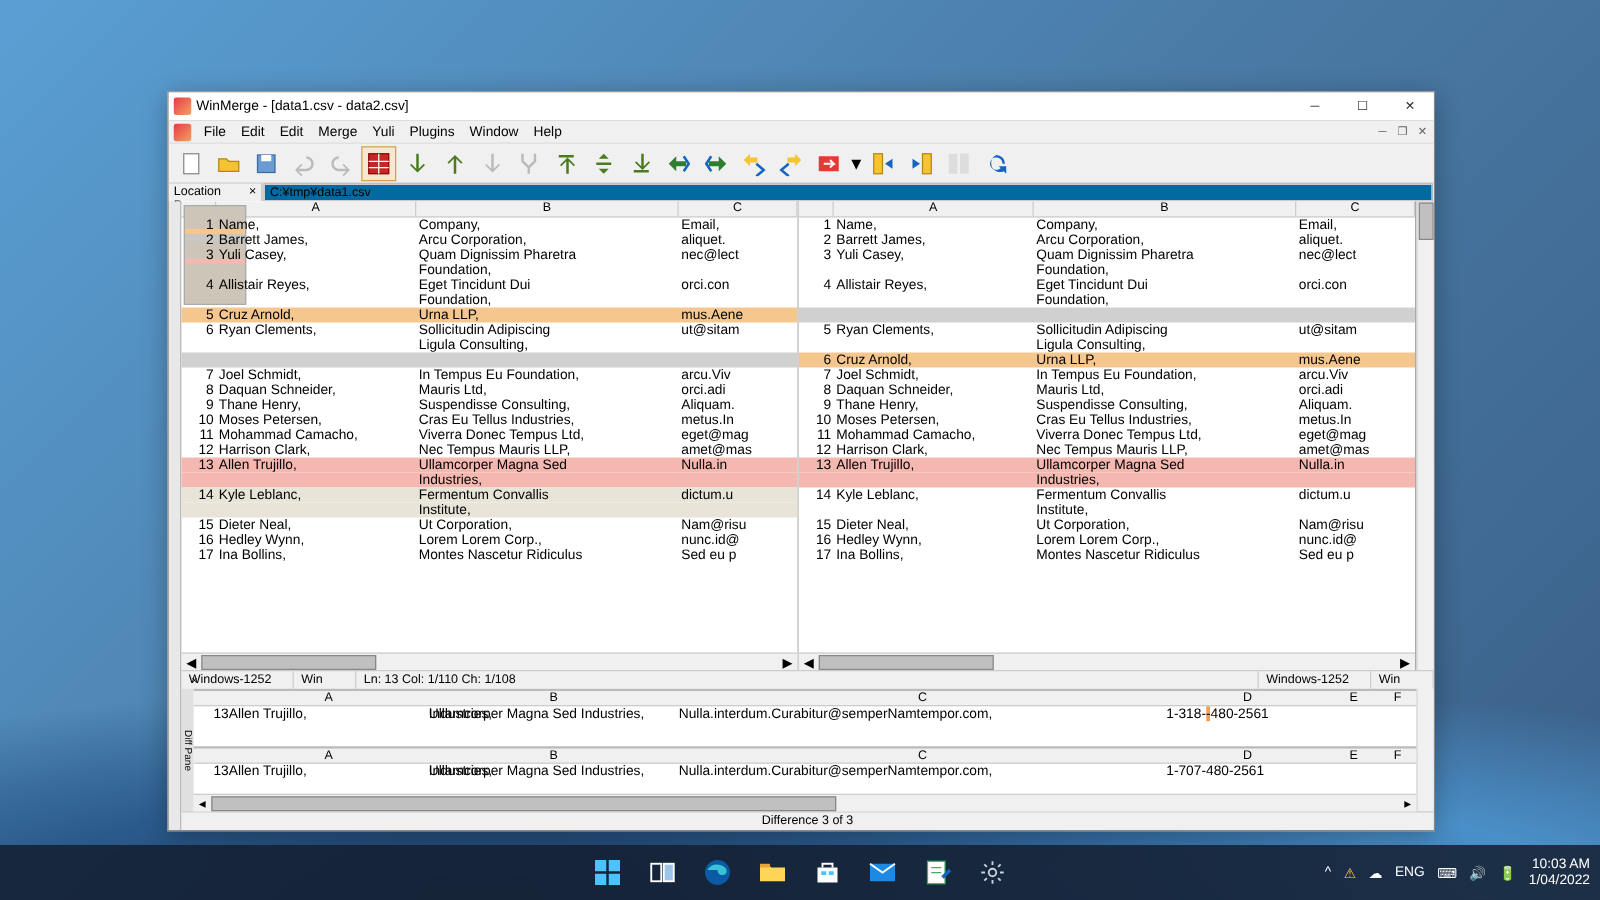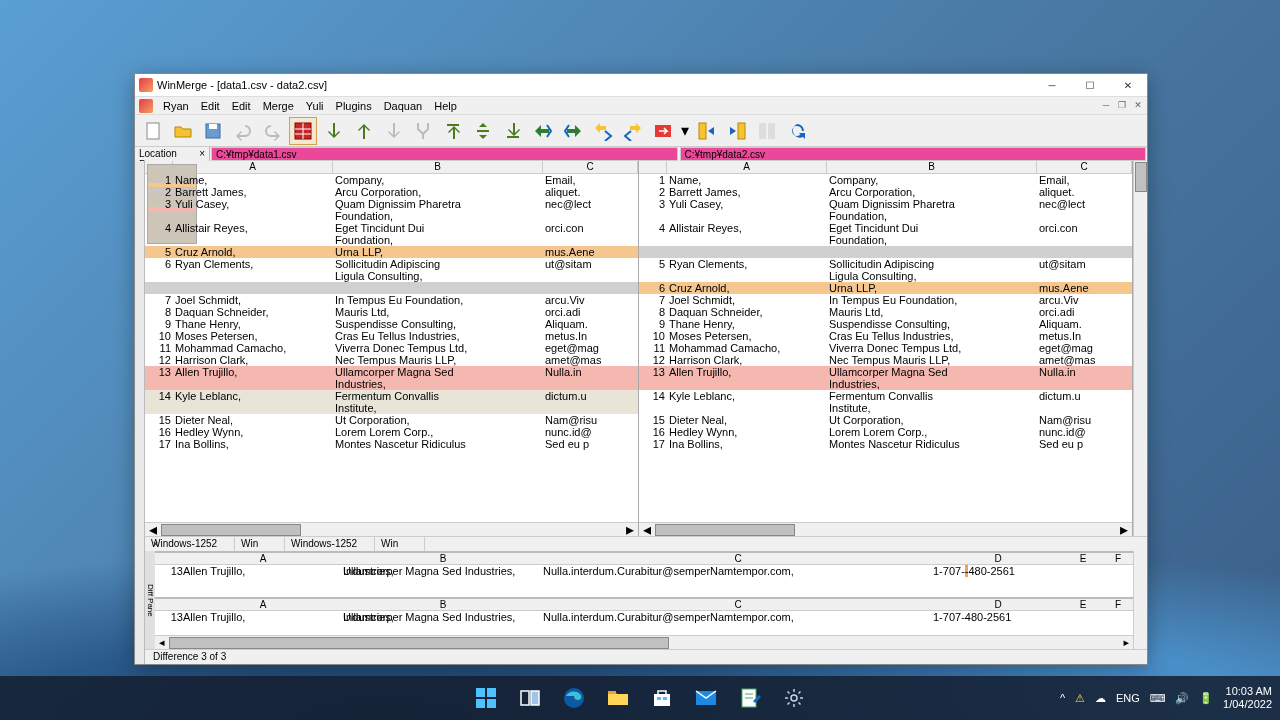--- a/index.html
+++ b/index.html
@@ -17,21 +17,21 @@
 .menuitem { padding:0 4px; }
 .menubar .appicon { width:14px; height:14px; background:linear-gradient(135deg,#e63946,#f4a261); border-radius:2px; margin-right:2px; }
 .toolbar { height:32px; background:#f0f0f0; display:flex; align-items:center; padding:2px 4px; gap:2px; border-bottom:1px solid #ccc; }
 .tbtn { width:28px; height:28px; display:flex; align-items:center; justify-content:center; font-size:16px; border:1px solid transparent; }
 .tbtn svg { width:20px; height:20px; }
 .tabbar { height:17px; background:#f0f0f0; display:flex; align-items:flex-end; padding:0 2px; font-size:10px; border-bottom:1px solid #aaa; }
 .tab { background:#fff; border:1px solid #aaa; border-bottom:none; padding:1px 6px; display:flex; align-items:center; gap:3px; }
 .tab .ticon { width:10px; height:10px; background:#e63946; border-radius:1px; }
 .filebar { height:14px; display:flex; font-size:10px; background:#f0f0f0; }
 .locpane-hdr { width:75px; padding:1px 4px; border-right:1px solid #bbb; display:flex; justify-content:space-between; }
-.filepath { flex:1; padding:1px 4px; background:#ec4899; border:1px solid #ccc; margin:0 1px; }
+.filepath { flex:1; padding:1px 4px; background:#0369a1; border:1px solid #ccc; margin:0 1px; }
 .body { flex:1; display:flex; overflow:hidden; }
 .locpane { width:75px; background:#e8e8e8; border-right:1px solid #bbb; position:relative; }
 .locpane-inner { position:absolute; left:12px; top:3px; width:50px; height:80px; background:#cdc6b8; border:1px solid #aaa; }
 .locstripe { position:absolute; left:0; right:0; height:4px; }
 .compare { flex:1; display:flex; flex-direction:column; }
 .panes { flex:1; display:flex; overflow:hidden; }
 .pane { flex:1; display:flex; flex-direction:column; border-right:1px solid #aaa; overflow:hidden; background:#fff; }
 .colhdr { height:13px; background:#f0f0f0; display:flex; font-size:10px; border-bottom:1px solid #ccc; }
 .colhdr div { border-right:1px solid #ccc; text-align:center; }
 .grid { flex:1; font-family:'Courier New',monospace; font-size:11px; line-height:12px; overflow:hidden; position:relative; }
@@ -45,21 +45,21 @@
 .hscroll { height:14px; background:#f0f0f0; display:flex; align-items:center; border-top:1px solid #ccc; }
 .hscroll .thumb { height:12px; background:#c0c0c0; border:1px solid #888; }
 .vscroll { width:14px; background:#f0f0f0; border-left:1px solid #ccc; }
 .vscroll .vthumb { width:12px; background:#c0c0c0; border:1px solid #888; margin:1px auto; }
 .statbar { height:15px; background:#f0f0f0; display:flex; font-size:10px; border-top:1px solid #ccc; }
 .statbar div { padding:1px 6px; border-right:1px solid #ccc; }
 .diffpane { background:#fff; border-top:2px solid #bbb; font-family:'Courier New',monospace; font-size:11px; position:relative; }
 .diffpane-hdr { height:12px; background:#f0f0f0; display:flex; font-size:10px; border-bottom:1px solid #ccc; }
 .diffrow { display:flex; height:12px; line-height:12px; }
 .diffpane .hl { background:#f8a050; }
-.footer-stat { height:15px; background:#f0f0f0; font-size:10px; display:flex; justify-content:flex-start; padding:1px 8px; border-top:1px solid #ccc; }
+.footer-stat { height:15px; background:#f0f0f0; font-size:10px; display:flex; justify-content:center; padding:1px 8px; border-top:1px solid #ccc; }
 .diffpane-side { width:10px; background:#e0e0e0; writing-mode:vertical-rl; font-size:8px; text-align:center; }
 .taskbar { position:absolute; bottom:0; left:0; right:0; height:44px; background:rgba(20,30,48,.85); backdrop-filter:blur(10px); display:flex; align-items:center; padding:0 8px; }
 .taskbar .center { position:absolute; left:50%; transform:translateX(-50%); display:flex; gap:6px; }
 .taskicon { width:38px; height:38px; display:flex; align-items:center; justify-content:center; font-size:20px; border-radius:4px; }
 .tray { position:absolute; right:8px; display:flex; align-items:center; gap:10px; color:#fff; font-size:11px; }
 .tray .clock { text-align:right; line-height:13px; }
 </style>
 </head>
 <body>
 
@@ -71,27 +71,27 @@
   <span class="title">WinMerge - [data1.csv - data2.csv]</span>
   <div class="winbtns">
    <span class="winbtn">─</span>
    <span class="winbtn">☐</span>
    <span class="winbtn">✕</span>
   </div>
  </div>
 
  <div class="menubar">
   <span class="appicon"></span>
-  <span class="menuitem">Ryan</span>
+  <span class="menuitem">File</span>
   <span class="menuitem">Edit</span>
   <span class="menuitem">Edit</span>
   <span class="menuitem">Merge</span>
   <span class="menuitem">Yuli</span>
   <span class="menuitem">Plugins</span>
-  <span class="menuitem">Daquan</span>
+  <span class="menuitem">Window</span>
   <span class="menuitem">Help</span>
   <div class="mdi-btns">
    <span class="mdi-btn">─</span>
    <span class="mdi-btn">❐</span>
    <span class="mdi-btn">✕</span>
   </div>
  </div>
 
  <div class="toolbar">
   <span class="tbtn">
@@ -219,21 +219,20 @@
       </span>
  </div>
 
 
  <div class="filebar">
   <div class="locpane-hdr">
         <span>Location Pane</span>
         <span>×</span>
       </div>
   <div class="filepath">C:¥tmp¥data1.csv</div>
-  <div class="filepath">C:¥tmp¥data2.csv</div>
  </div>
 
  <div class="body">
   <div class="locpane">
    <div class="locpane-inner">
     <div class="locstripe" style="top:18px;background:#f5c78f"></div>
     <div class="locstripe" style="top:24px;background:#c8c8c8"></div>
     <div class="locstripe" style="top:42px;background:#f5b8b0"></div>
    </div>
   </div>
@@ -547,20 +546,21 @@
             </div>
     </div>
     <div class="vscroll">
             <div class="vthumb" style="height:30px"></div>
           </div>
    </div>
 
    <div class="statbar">
     <div style="width:90px">Windows-1252</div>
     <div style="width:50px">Win</div>
+    <div style="flex:1">Ln: 13  Col: 1/110  Ch: 1/108</div>
     <div style="width:90px">Windows-1252</div>
     <div style="width:50px">Win</div>
    </div>
 
    <div style="display:flex">
     <div class="diffpane-side">Diff Pane</div>
     <div style="flex:1;position:relative">
      <span style="position:absolute;left:-2px;top:-12px;font-size:9px">×</span>
      <div class="diffpane">
       <div class="diffpane-hdr">
@@ -570,21 +570,21 @@
                 <div style="width:390px;text-align:center">C</div>
                 <div style="width:130px;text-align:center">D</div>
                 <div style="width:40px;text-align:center">E</div>
                 <div style="width:30px;text-align:center">F</div>
               </div>
       <div class="diffrow">
                 <div class="ln">13</div>
                 <div style="width:160px">Allen Trujillo,</div>
                 <div style="width:200px">Ullamcorper Magna Sed Industries,</div>
                 <div style="width:390px">Nulla.interdum.Curabitur@semperNamtempor.com,</div>
-                <div style="width:130px"><span>1-707-</span><span class="hl">-</span><span>480-2561</span></div>
+                <div style="width:130px"><span>1-318-</span><span class="hl">-</span><span>480-2561</span></div>
               </div>
       <div class="diffrow">
                 <div class="ln"></div>
                 <div style="width:160px"></div>
                 <div style="width:200px;margin-top:-12px">Industries,</div>
               </div>
       <div class="diffrow" style="height:8px"></div>
      </div>
      <div class="diffpane">
       <div class="diffpane-hdr">

